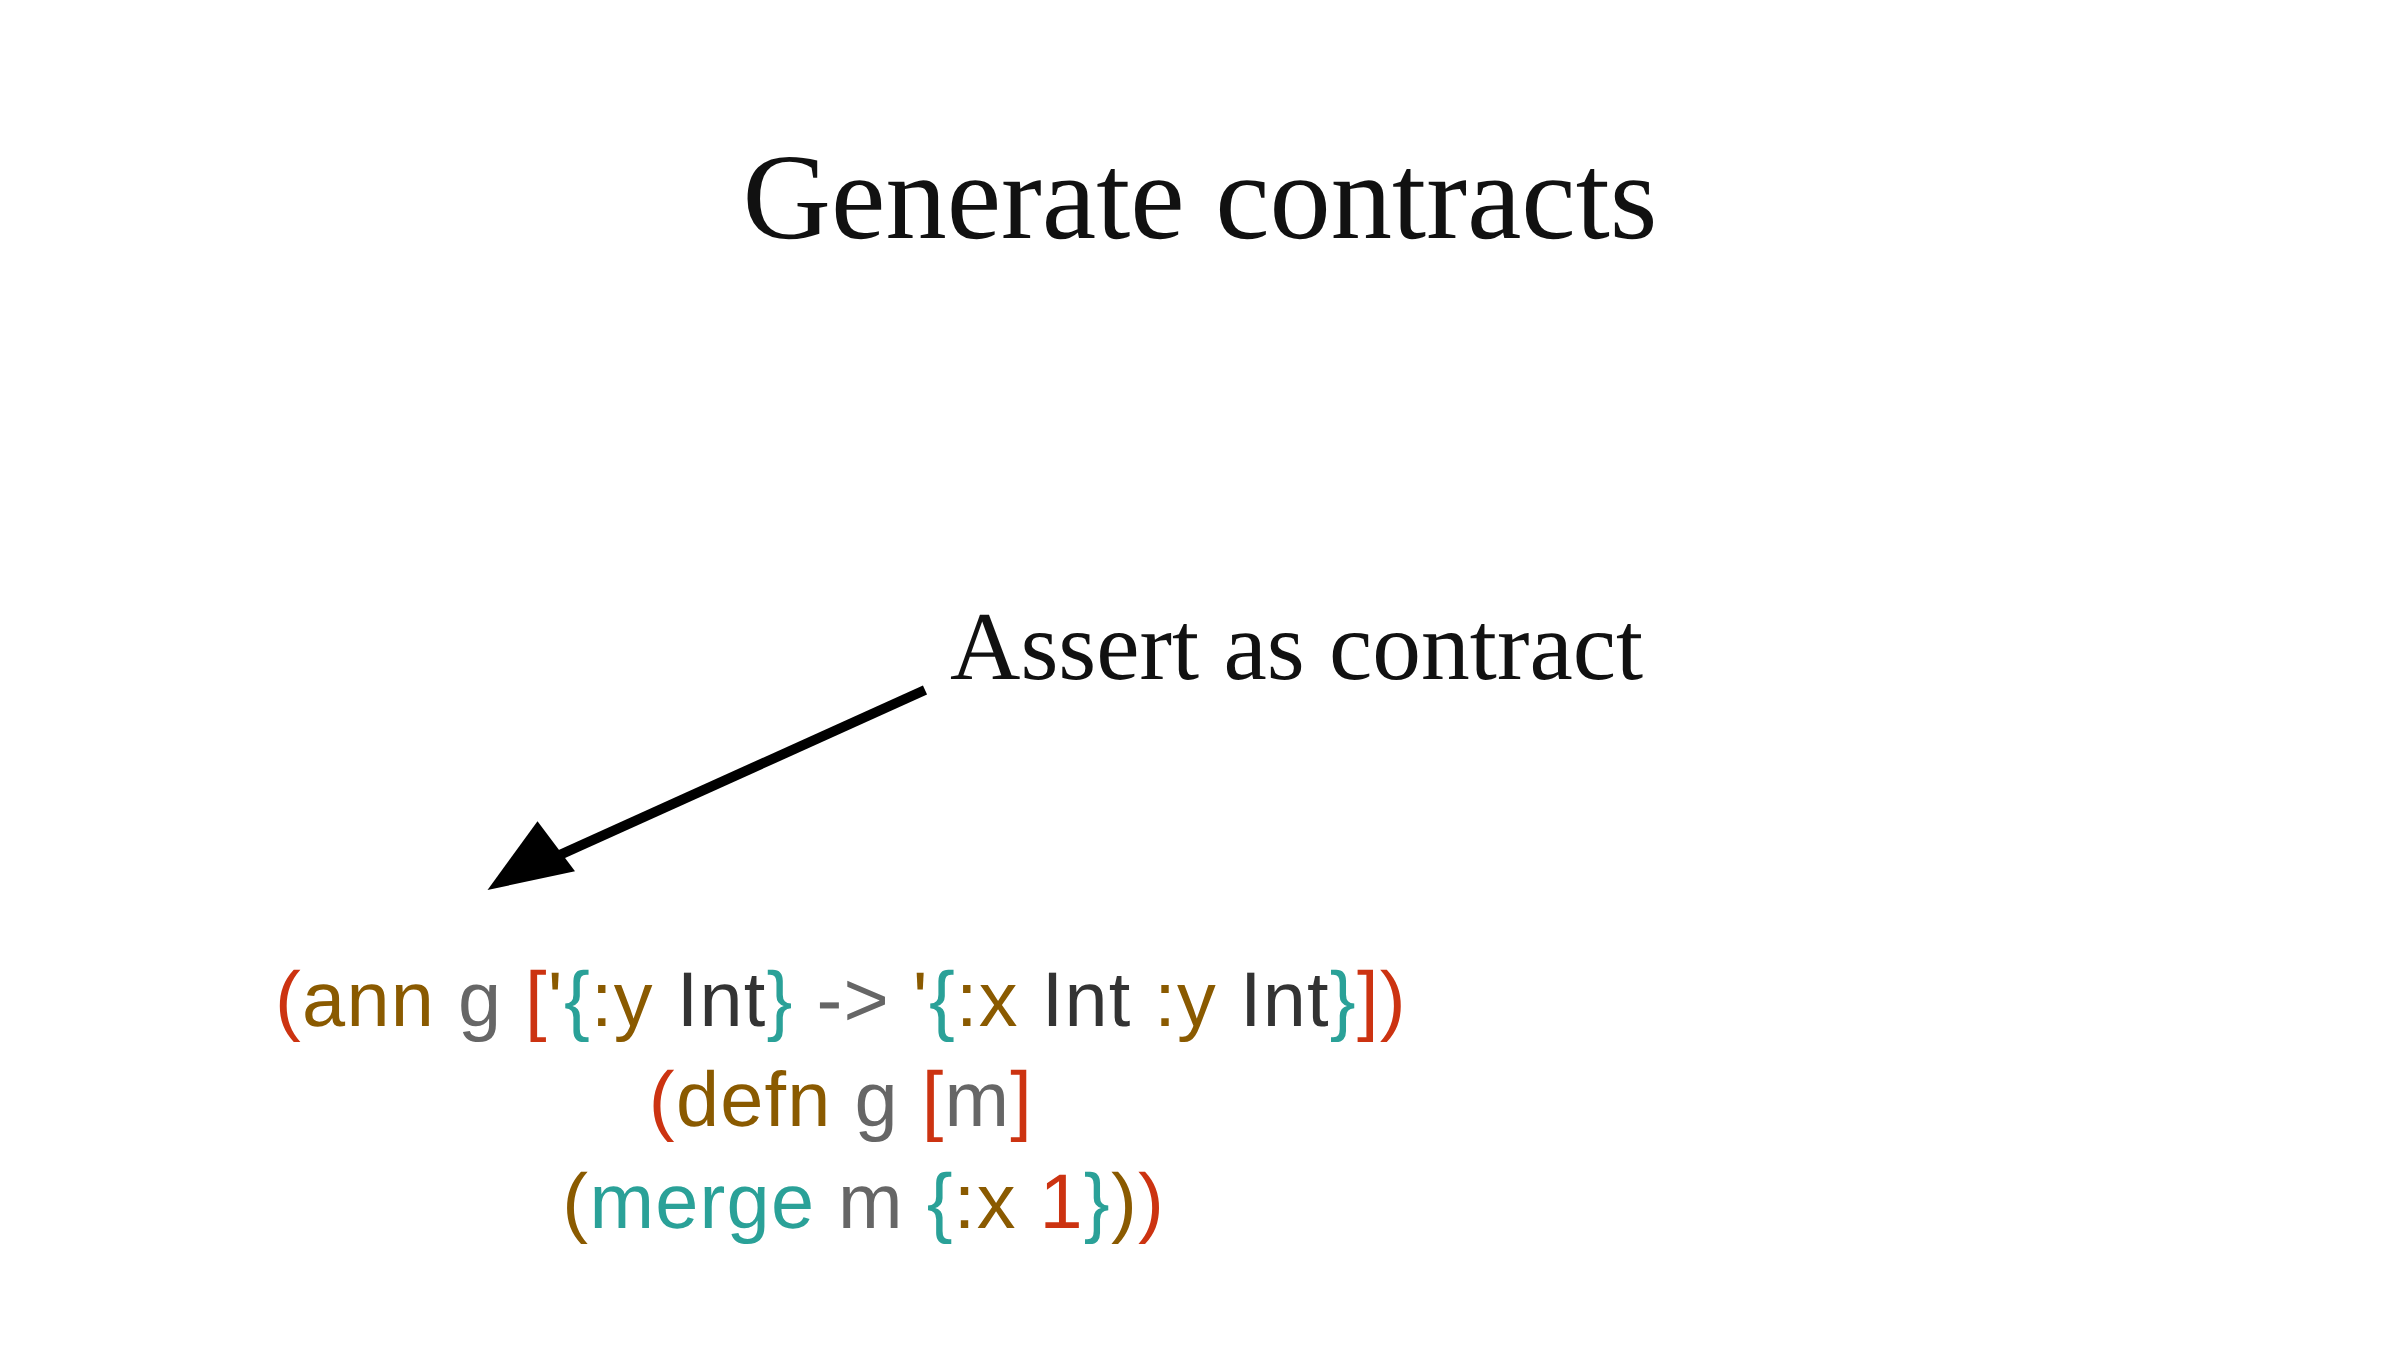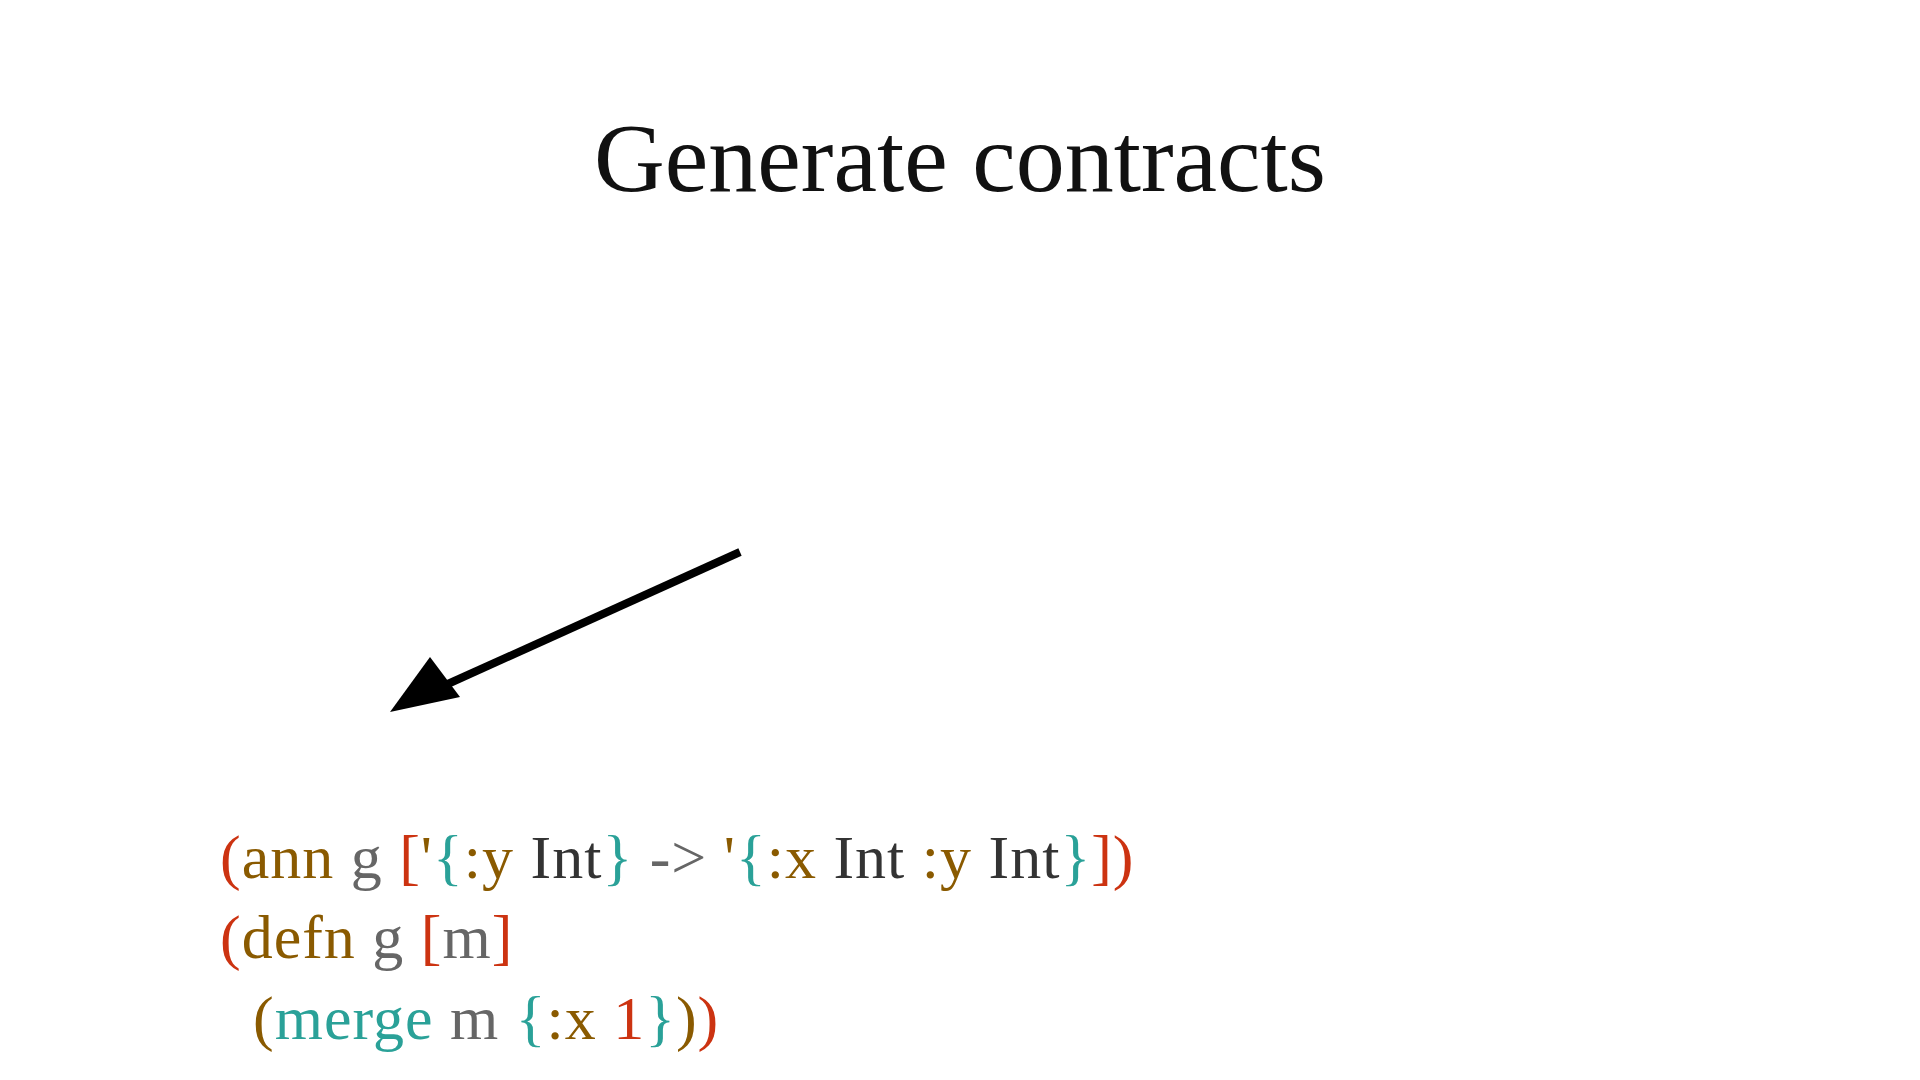--- a/index.html
+++ b/index.html
@@ -39,41 +39,43 @@
   .arrow {
     position: absolute;
     top: 500px;
     left: 370px;
     width: 400px;
     height: 200px;
     pointer-events: none;
   }
   .code {
     position: absolute;
-    top: 704px;
+    top: 648px;
     left: 220px;
-    font-family: Liberation Serif, serif;
+    font-family: Liberation Sans, sans-serif;
     font-size: 62px;
     line-height: 1.3;
     white-space: pre;
     letter-spacing: 1px;
+    text-align: center;
   }
   .c-red    { color: #cc3311; }
   .c-brown  { color: #8a5a00; }
   .c-gray   { color: #666666; }
   .c-teal   { color: #2aa198; }
   .c-dark   { color: #333333; }
 </style>
 </head>
 <body>
 
 <div class="slide">
 
   <div class="title">Generate contracts</div>
 
+  <div class="annotation">Assert as contract</div>
 
   <svg class="arrow" viewBox="0 0 400 200">
     <line x1="370" y1="20" x2="60" y2="160" stroke="#000" stroke-width="8"></line>
     <polygon points="20,180 90,165 60,125" fill="#000"></polygon>
   </svg>
 
   <div class="code">
 <span><span class="c-red">(</span><span class="c-brown">ann</span><span class="c-gray"> g </span><span class="c-red">[</span><span class="c-brown">'</span><span class="c-teal">{</span><span class="c-brown">:y</span><span class="c-dark"> Int</span><span class="c-teal">}</span><span class="c-gray"> -&gt; </span><span class="c-brown">'</span><span class="c-teal">{</span><span class="c-brown">:x</span><span class="c-dark"> Int </span><span class="c-brown">:y</span><span class="c-dark"> Int</span><span class="c-teal">}</span><span class="c-red">]</span><span class="c-red">)</span></span>
 <span><span class="c-red">(</span><span class="c-brown">defn</span><span class="c-gray"> g </span><span class="c-red">[</span><span class="c-gray">m</span><span class="c-red">]</span></span>
 <span><span>  </span><span class="c-brown">(</span><span class="c-teal">merge</span><span class="c-gray"> m </span><span class="c-teal">{</span><span class="c-brown">:x</span><span class="c-gray"> </span><span class="c-red">1</span><span class="c-teal">}</span><span class="c-brown">)</span><span class="c-red">)</span></span></div>

